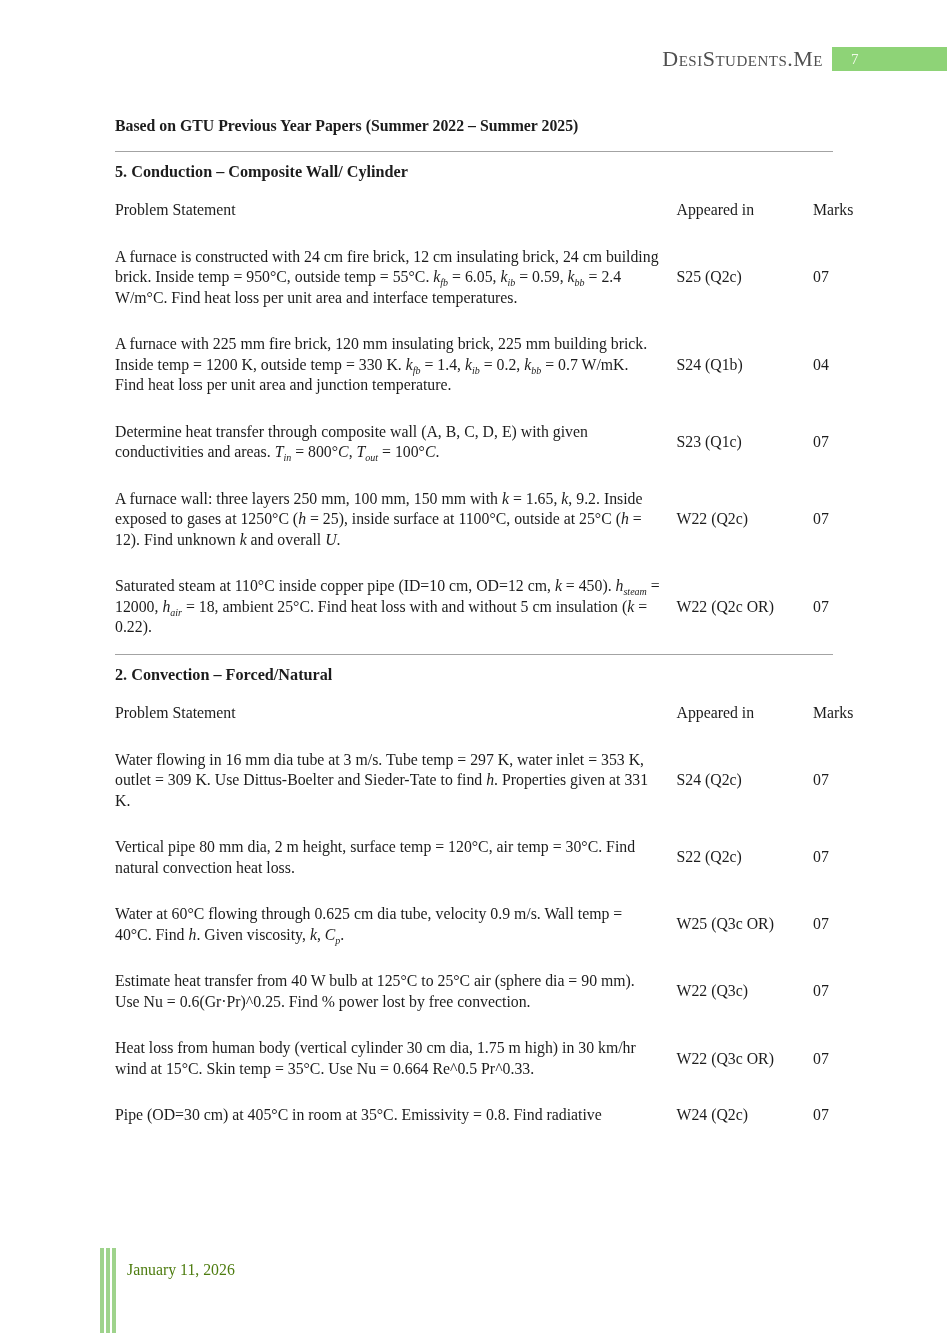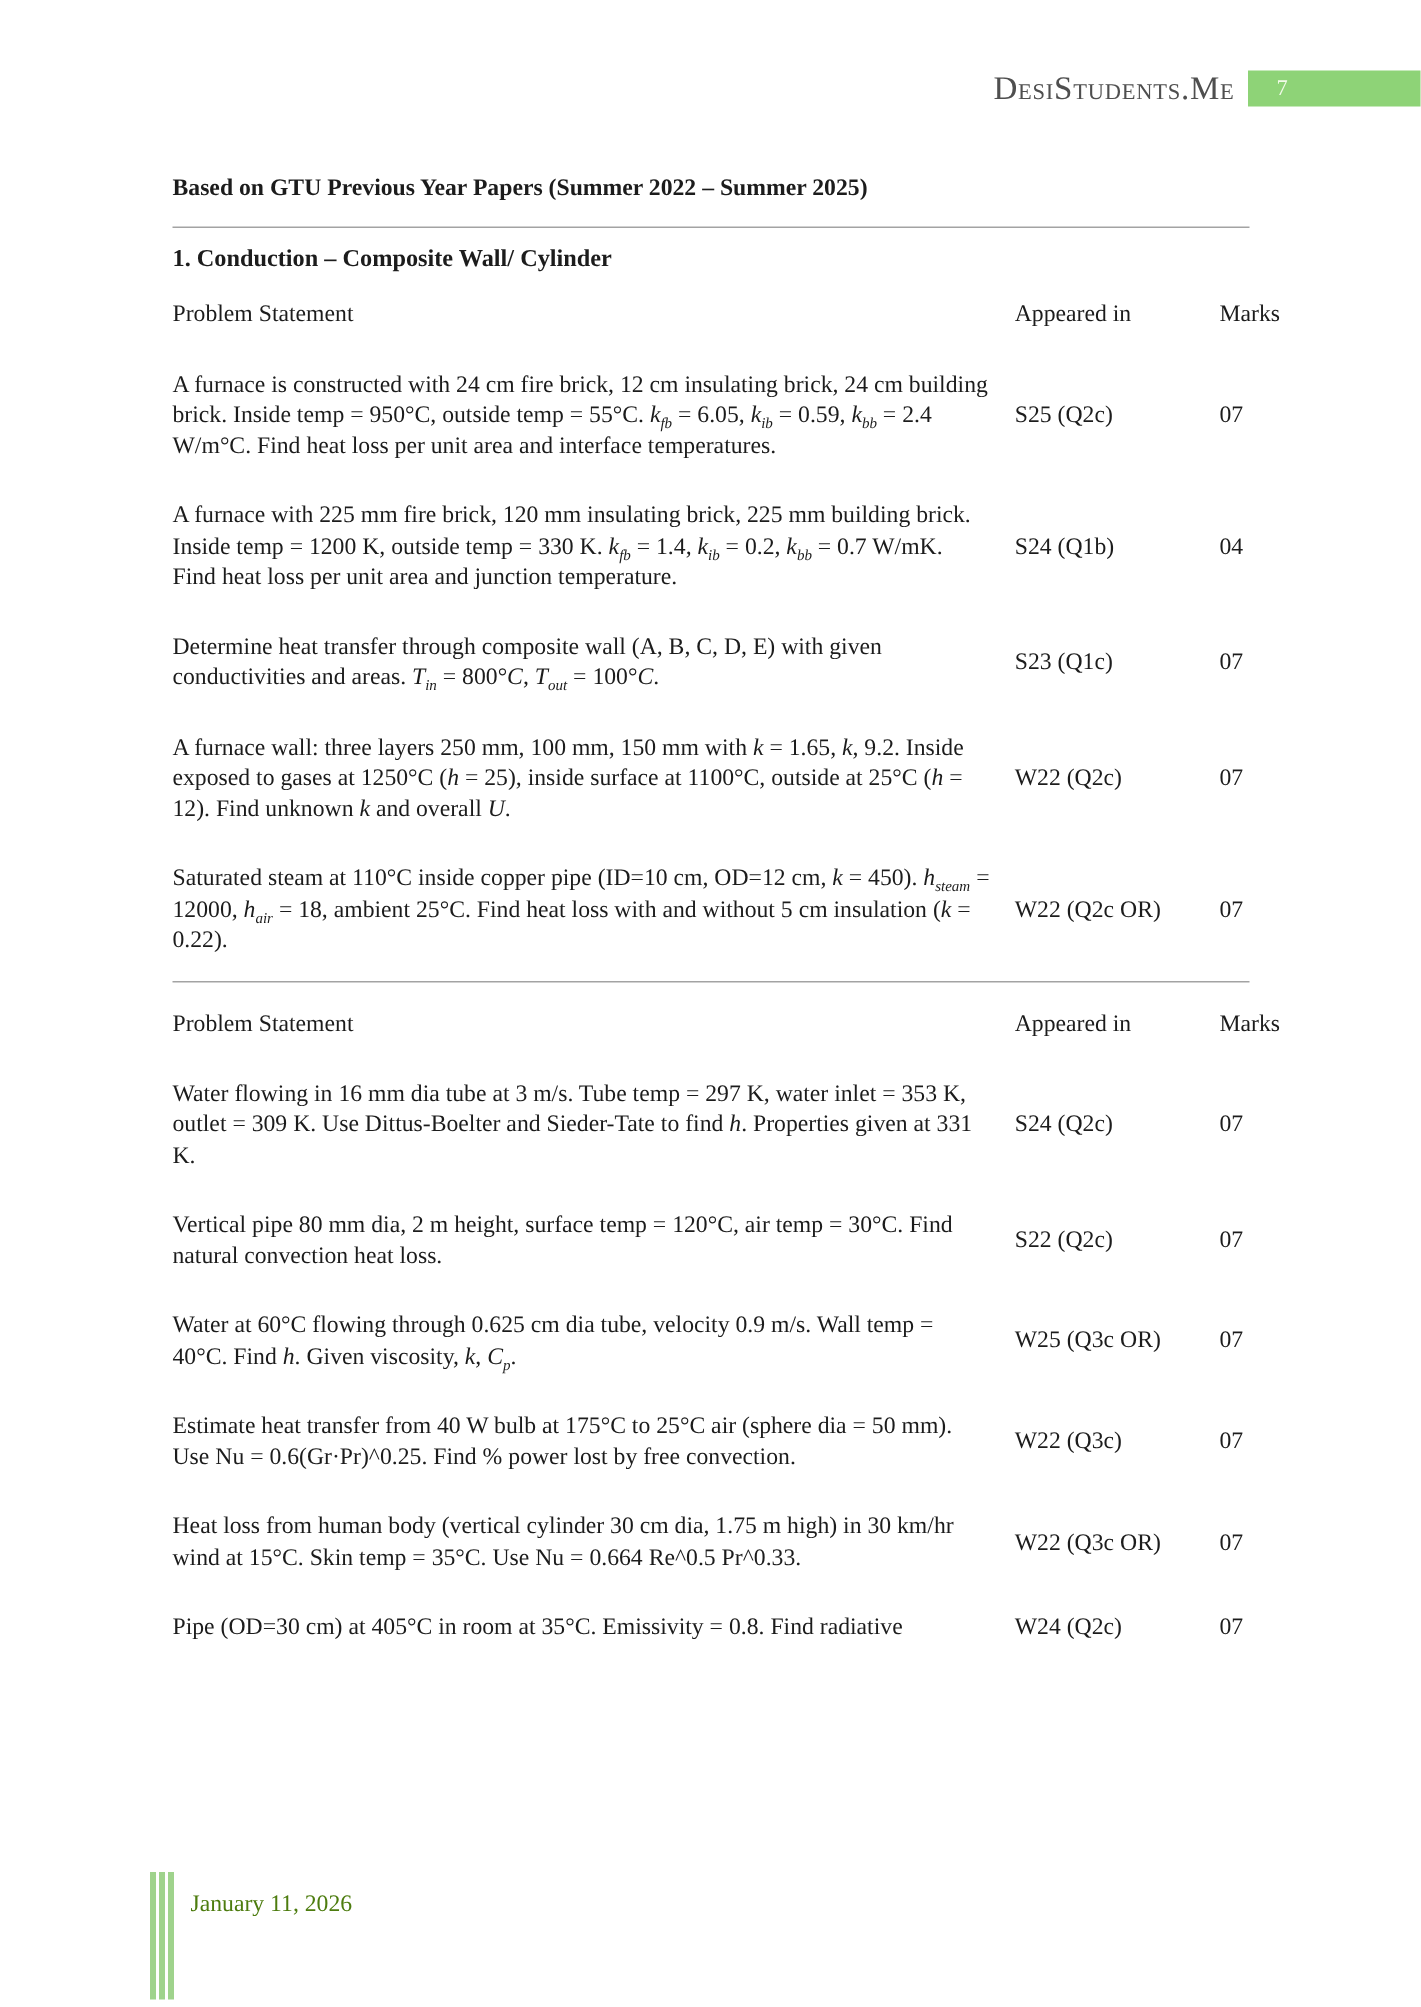--- a/index.html
+++ b/index.html
@@ -36,21 +36,21 @@
 
 <div class="hdr">
   <span class="site">DesiStudents.Me</span>
   <span class="badge" style="background: rgb(142, 211, 119);">7</span>
 </div>
 
 <div class="content">
   <div class="subtitle">Based on GTU Previous Year Papers (Summer 2022 – Summer 2025)</div>
   <div id="sections">
       <div class="rule"></div>
-      <h2 class="sec-heading">1. Conduction – Composite Wall/ Cylinder</h2>
+      <h2 class="sec-heading">5. Conduction – Composite Wall/ Cylinder</h2>
       <div class="trow thead">
         <div class="cell-p">Problem Statement</div>
         <div class="cell-a">Appeared in</div>
         <div class="cell-m">Marks</div>
       </div>
       <div class="trow">
         <div class="cell-p">A furnace is constructed with 24 cm fire brick, 12 cm insulating brick, 24 cm building brick. Inside temp = 950°C, outside temp = 55°C. <i>k</i><sub><i>fb</i></sub> = 6.05, <i>k</i><sub><i>ib</i></sub> = 0.59, <i>k</i><sub><i>bb</i></sub> = 2.4 W/m°C. Find heat loss per unit area and interface temperatures.</div>
         <div class="cell-a">S25 (Q2c)</div>
         <div class="cell-m">07</div>
       </div>
@@ -68,20 +68,21 @@
         <div class="cell-p">A furnace wall: three layers 250 mm, 100 mm, 150 mm with <i>k</i> = 1.65, <i>k</i>, 9.2. Inside exposed to gases at 1250°C (<i>h</i> = 25), inside surface at 1100°C, outside at 25°C (<i>h</i> = 12). Find unknown <i>k</i> and overall <i>U</i>.</div>
         <div class="cell-a">W22 (Q2c)</div>
         <div class="cell-m">07</div>
       </div>
       <div class="trow">
         <div class="cell-p">Saturated steam at 110°C inside copper pipe (ID=10 cm, OD=12 cm, <i>k</i> = 450). <i>h</i><sub><i>steam</i></sub> = 12000, <i>h</i><sub><i>air</i></sub> = 18, ambient 25°C. Find heat loss with and without 5 cm insulation (<i>k</i> = 0.22).</div>
         <div class="cell-a">W22 (Q2c OR)</div>
         <div class="cell-m">07</div>
       </div>
       <div class="rule"></div>
+      <h2 class="sec-heading">2. Convection – Forced/Natural</h2>
       <div class="trow thead">
         <div class="cell-p">Problem Statement</div>
         <div class="cell-a">Appeared in</div>
         <div class="cell-m">Marks</div>
       </div>
       <div class="trow">
         <div class="cell-p">Water flowing in 16 mm dia tube at 3 m/s. Tube temp = 297 K, water inlet = 353 K, outlet = 309 K. Use Dittus-Boelter and Sieder-Tate to find <i>h</i>. Properties given at 331 K.</div>
         <div class="cell-a">S24 (Q2c)</div>
         <div class="cell-m">07</div>
       </div>
@@ -89,21 +90,21 @@
         <div class="cell-p">Vertical pipe 80 mm dia, 2 m height, surface temp = 120°C, air temp = 30°C. Find natural convection heat loss.</div>
         <div class="cell-a">S22 (Q2c)</div>
         <div class="cell-m">07</div>
       </div>
       <div class="trow">
         <div class="cell-p">Water at 60°C flowing through 0.625 cm dia tube, velocity 0.9 m/s. Wall temp = 40°C. Find <i>h</i>. Given viscosity, <i>k</i>, <i>C</i><sub><i>p</i></sub>.</div>
         <div class="cell-a">W25 (Q3c OR)</div>
         <div class="cell-m">07</div>
       </div>
       <div class="trow">
-        <div class="cell-p">Estimate heat transfer from 40 W bulb at 175°C to 25°C air (sphere dia = 50 mm). Use Nu = 0.6(Gr·Pr)^0.25. Find % power lost by free convection.</div>
+        <div class="cell-p">Estimate heat transfer from 40 W bulb at 125°C to 25°C air (sphere dia = 90 mm). Use Nu = 0.6(Gr·Pr)^0.25. Find % power lost by free convection.</div>
         <div class="cell-a">W22 (Q3c)</div>
         <div class="cell-m">07</div>
       </div>
       <div class="trow">
         <div class="cell-p">Heat loss from human body (vertical cylinder 30 cm dia, 1.75 m high) in 30 km/hr wind at 15°C. Skin temp = 35°C. Use Nu = 0.664 Re^0.5 Pr^0.33.</div>
         <div class="cell-a">W22 (Q3c OR)</div>
         <div class="cell-m">07</div>
       </div>
       <div class="trow">
         <div class="cell-p">Pipe (OD=30 cm) at 405°C in room at 35°C. Emissivity = 0.8. Find radiative</div>

